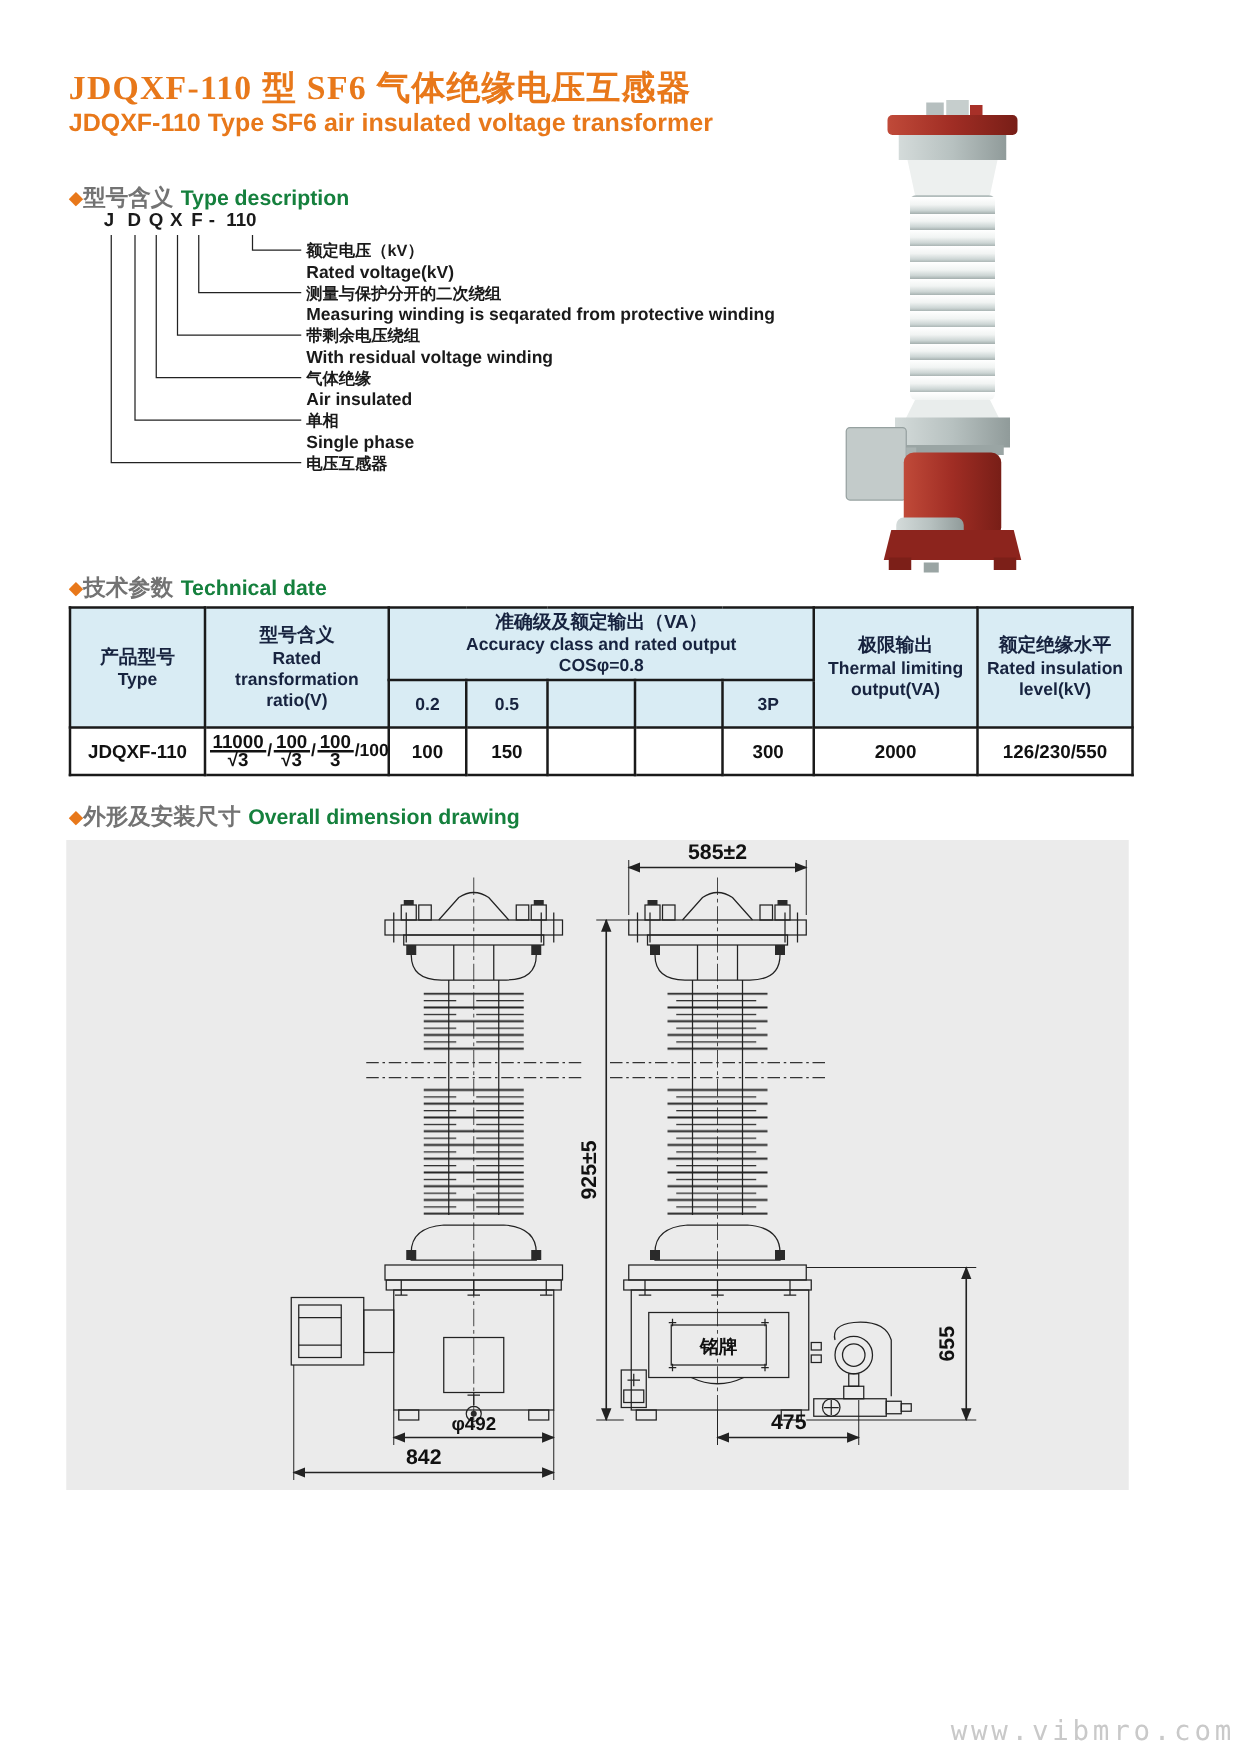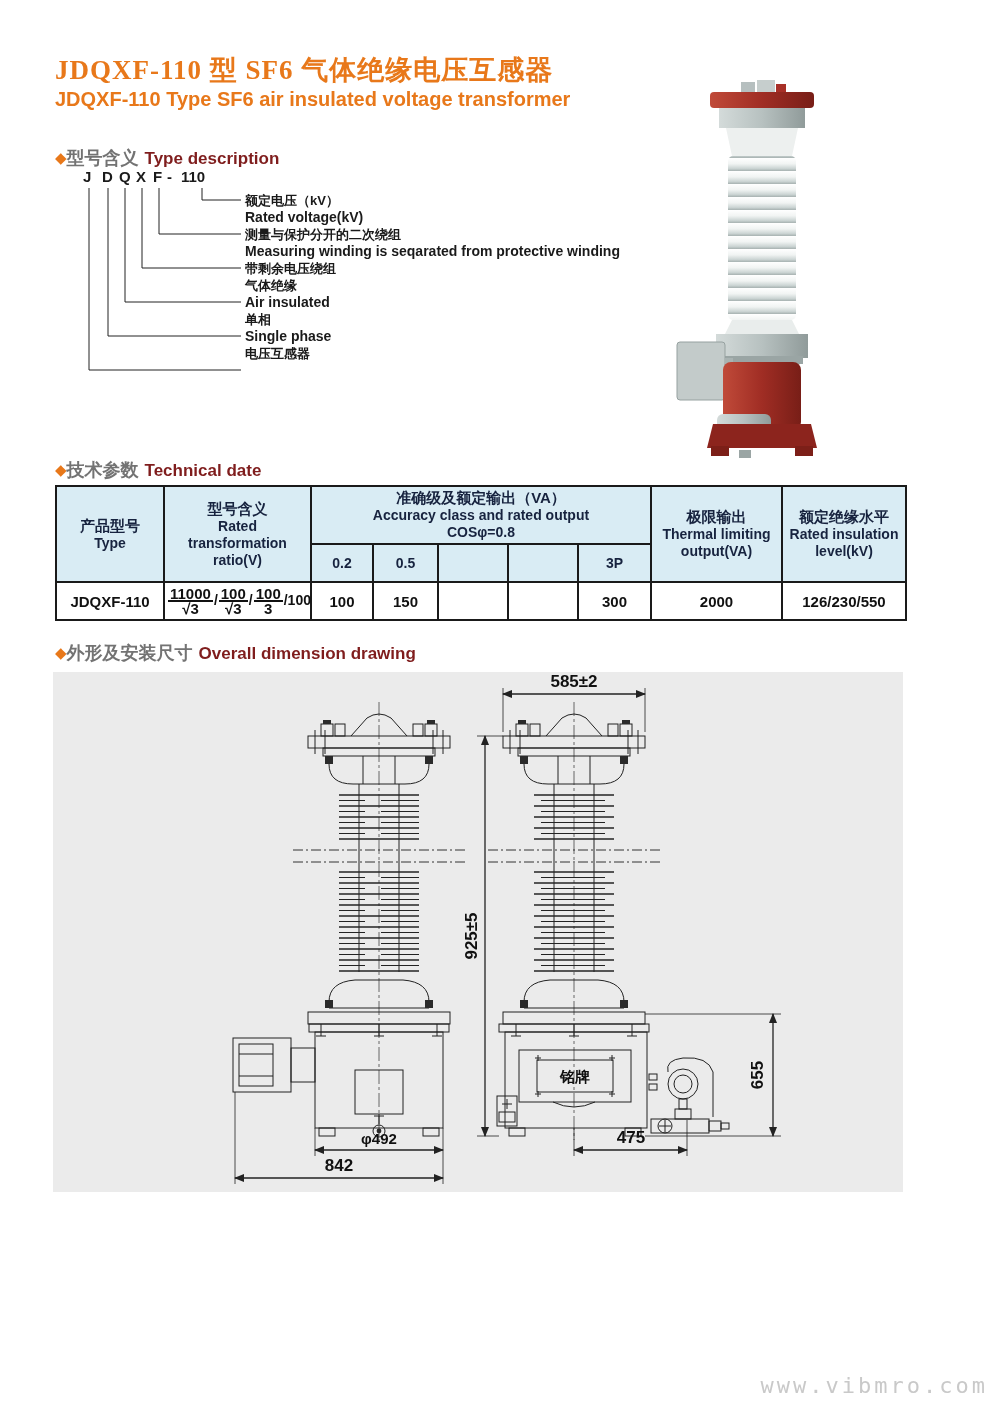--- a/index.html
+++ b/index.html
@@ -9,21 +9,21 @@
   
   .title-block{position:absolute;left:55px;top:54px;}
   .title-cn{font-family:"Liberation Serif","DejaVu Serif",serif;font-weight:bold;
             font-size:27px;line-height:32px;color:#e8781a;letter-spacing:1px;}
   .title-en{font-weight:bold;font-size:20px;line-height:26px;color:#e8781a;}
 
   
   .sec-head{position:absolute;left:55px;height:24px;white-space:nowrap;}
   .sec-head .diamond{color:#e8781a;font-size:15px;vertical-align:1px;}
   .sec-head .cn{font-weight:bold;font-size:18px;color:#737373;}
-  .sec-head .en{font-weight:bold;font-size:17px;color:#7f1d1d;margin-left:6px;}
+  .sec-head .en{font-weight:bold;font-size:17px;color:#15803d;margin-left:6px;}
 
   
   .type-area{position:absolute;left:55px;top:168px;width:660px;height:250px;}
   .type-letter{position:absolute;top:0;font-weight:bold;font-size:15px;color:#1a1a1a;}
   .type-lines{position:absolute;left:0;top:0;}
   .type-items{position:absolute;left:190px;top:24px;}
   .td-cn{font-weight:bold;font-size:13px;line-height:17px;color:#1a1a1a;}
   .td-en{font-weight:bold;font-size:14px;line-height:17px;color:#1a1a1a;}
 
   
@@ -134,20 +134,21 @@
       <div>
           <div class="td-cn">额定电压（kV）</div>
           <div class="td-en">Rated voltage(kV)</div>
         </div>
       <div>
           <div class="td-cn">测量与保护分开的二次绕组</div>
           <div class="td-en">Measuring winding is seqarated from protective winding</div>
         </div>
       <div>
           <div class="td-cn">带剩余电压绕组</div>
+          <div class="td-en">With residual voltage winding</div>
         </div>
       <div>
           <div class="td-cn">气体绝缘</div>
           <div class="td-en">Air insulated</div>
         </div>
       <div>
           <div class="td-cn">单相</div>
           <div class="td-en">Single phase</div>
         </div>
       <div>

